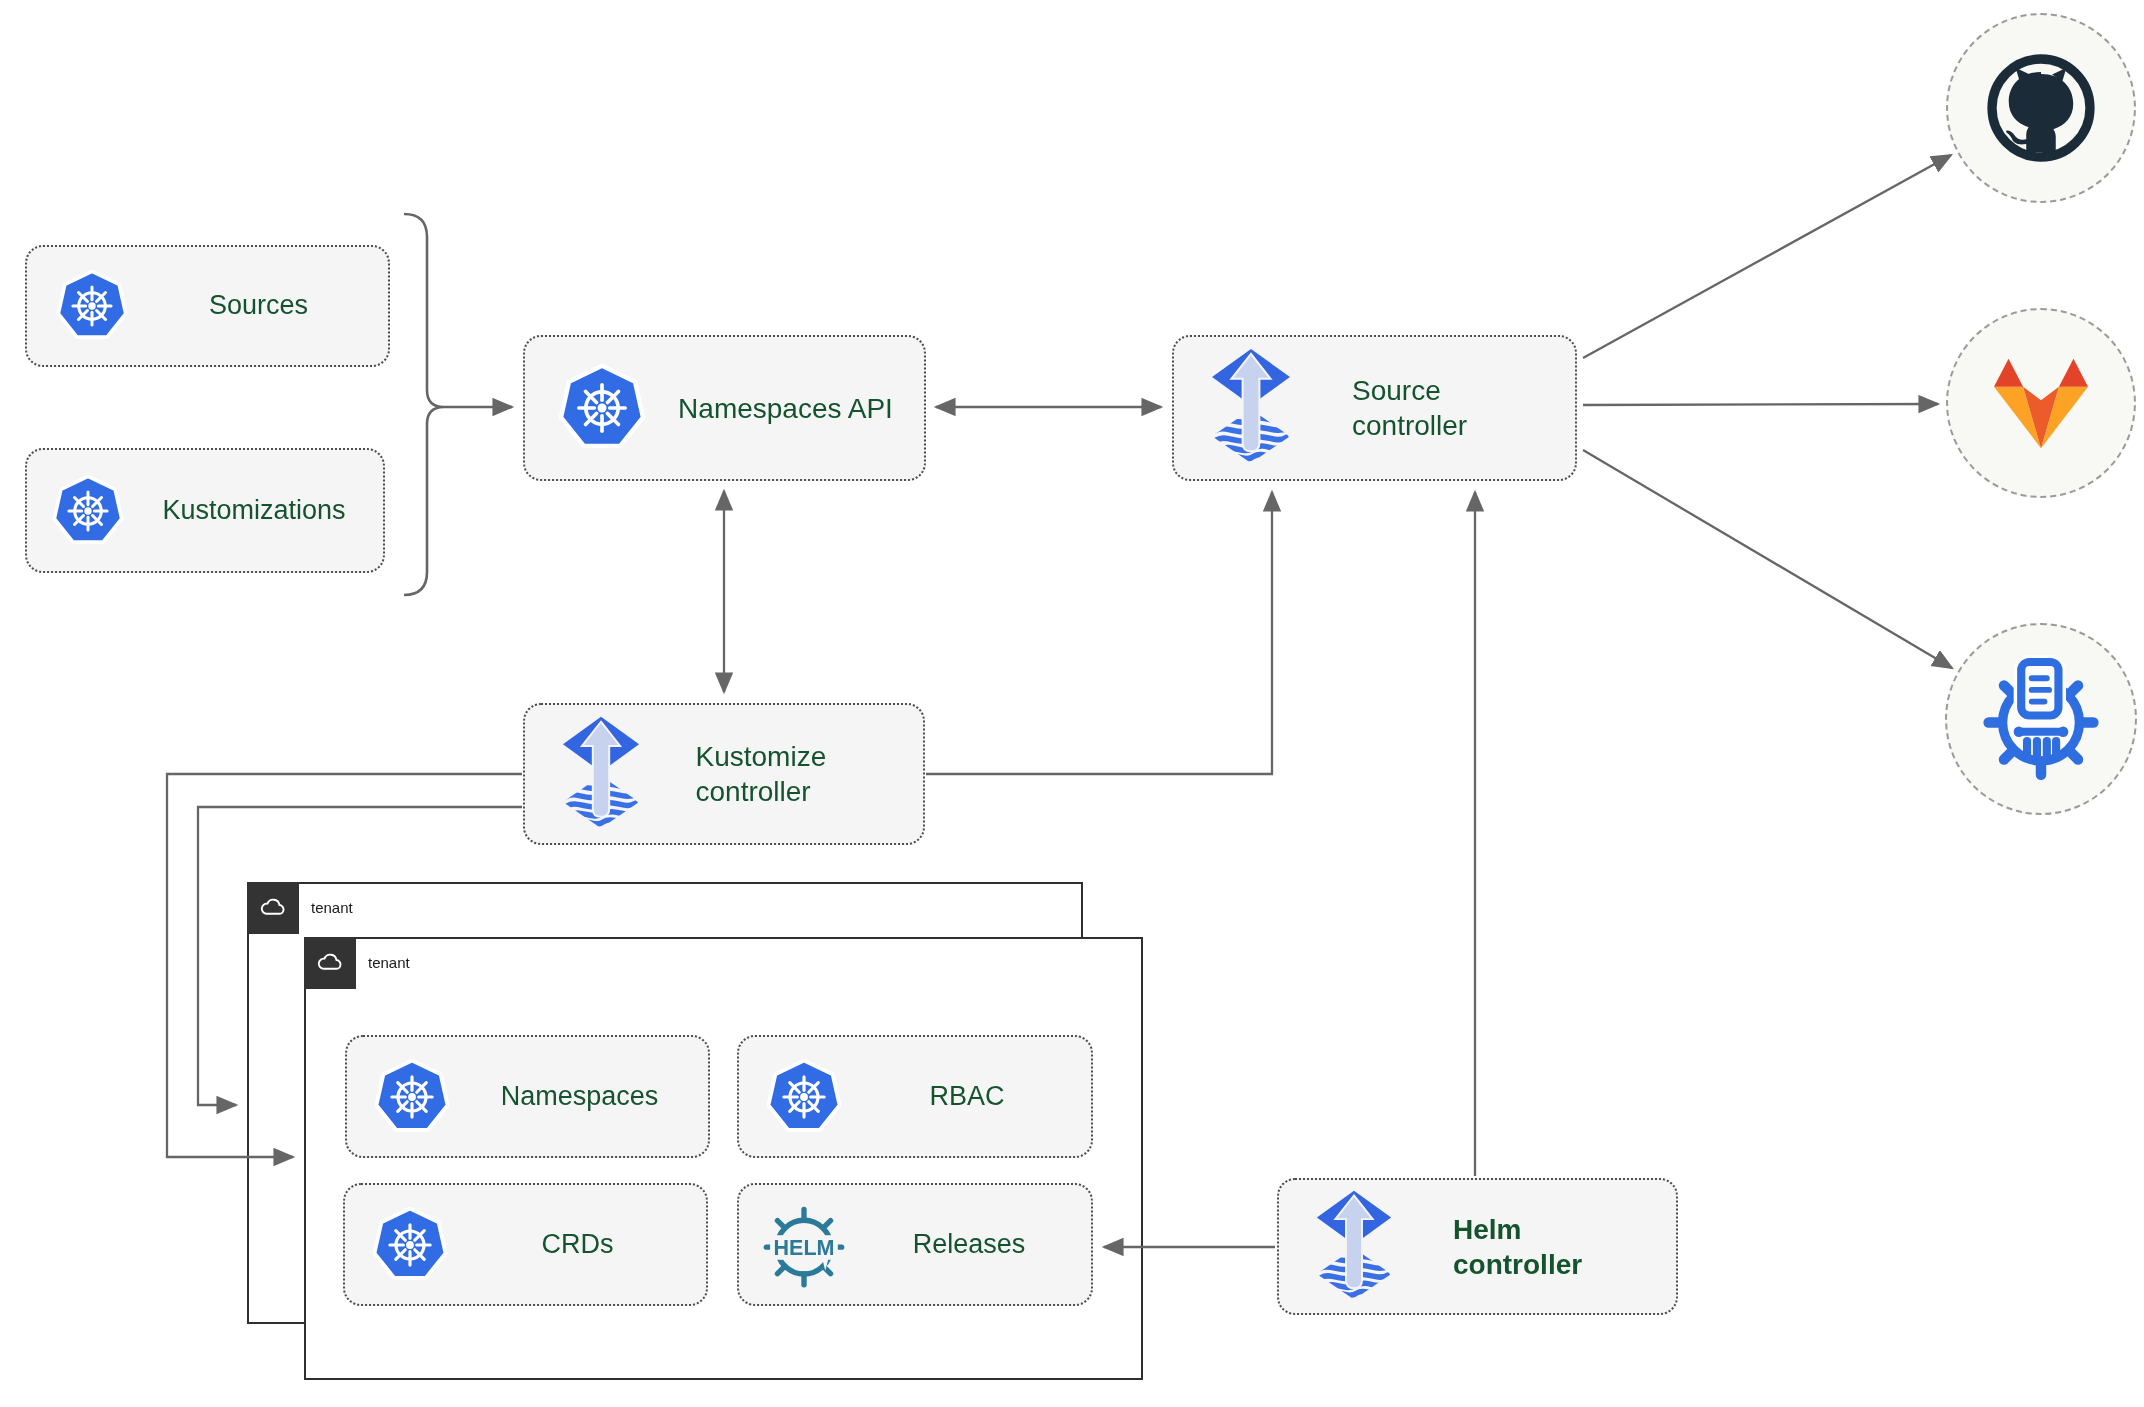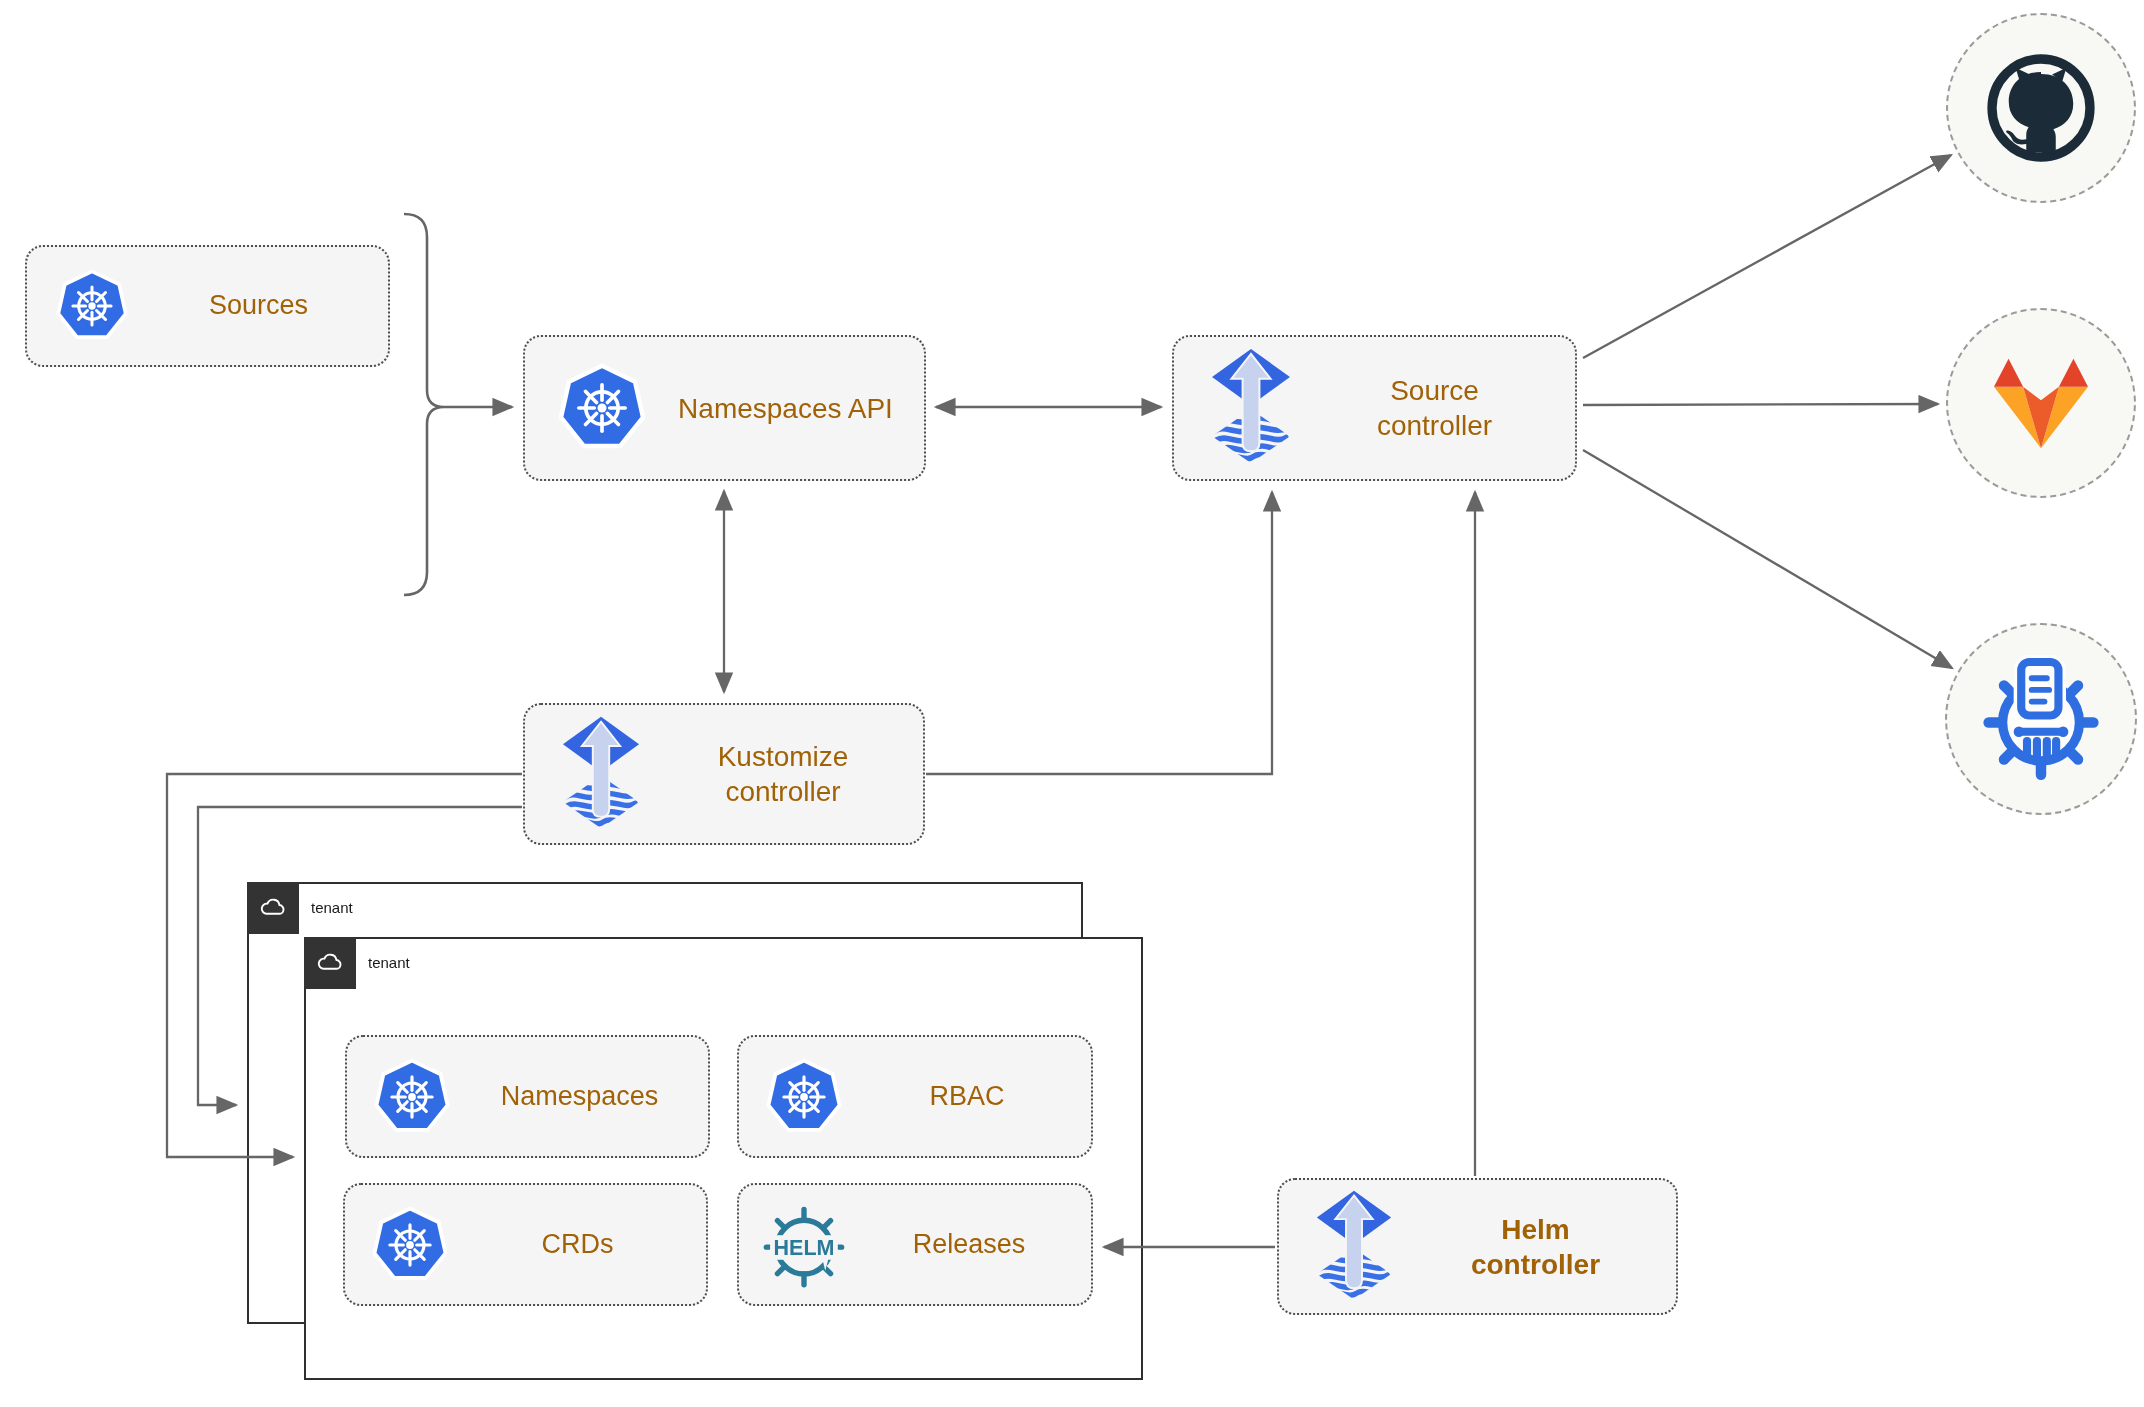--- a/index.html
+++ b/index.html
@@ -3,21 +3,21 @@
 <meta charset="utf-8">
 <style>
   html,body{margin:0;padding:0;background:#fff;}
   .stage{position:relative;width:2144px;height:1407px;background:#ffffff;
          font-family:"Liberation Sans",sans-serif;overflow:hidden;}
 
   
   .pill{position:absolute;background:#f5f5f5;border:2px dotted #4d4d4d;border-radius:18px;
         display:flex;align-items:center;box-sizing:border-box;z-index:6;}
   .labelwrap{flex:1;display:flex;justify-content:center;}
-  .pill-label{text-align:center;font-size:27px;color:#a16207;line-height:1.25;}
+  .pill-label{text-align:left;font-size:27px;color:#14532d;line-height:1.25;}
   .pill-label.wrap{max-width:165px;}
   .icon{flex:0 0 auto;display:flex;align-items:center;justify-content:center;}
 
   
   .tenant{position:absolute;background:#ffffff;border:2.5px solid #2f2f2f;box-sizing:border-box;z-index:2;}
   .tenant-header{position:absolute;top:-2.5px;left:-2.5px;width:52px;height:52px;background:#333333;
                  display:flex;align-items:center;justify-content:center;}
   .tenant-label{position:absolute;top:-2.5px;left:62px;height:52px;display:flex;align-items:center;
                 font-size:15px;color:#1a1a1a;}
 
@@ -194,20 +194,30 @@
     <span class="icon" style="margin-left:28px;">
       <svg width="74" height="74">
           <use href="#sym-k8s"></use>
         </svg>
     </span>
     <div class="labelwrap">
         <span class="pill-label">Sources</span>
       </div>
   </div>
 
+  <div class="pill" style="left:25px;top:448px;width:360px;height:125px;">
+    <span class="icon" style="margin-left:24px;">
+      <svg width="74" height="74">
+          <use href="#sym-k8s"></use>
+        </svg>
+    </span>
+    <div class="labelwrap">
+        <span class="pill-label">Kustomizations</span>
+      </div>
+  </div>
 
   <div class="pill" style="left:523px;top:335px;width:403px;height:146px;">
     <span class="icon" style="margin-left:32px;">
       <svg width="90" height="90">
           <use href="#sym-k8s"></use>
         </svg>
     </span>
     <div class="labelwrap">
         <span class="pill-label" style="font-size:28px;">Namespaces API</span>
       </div>

